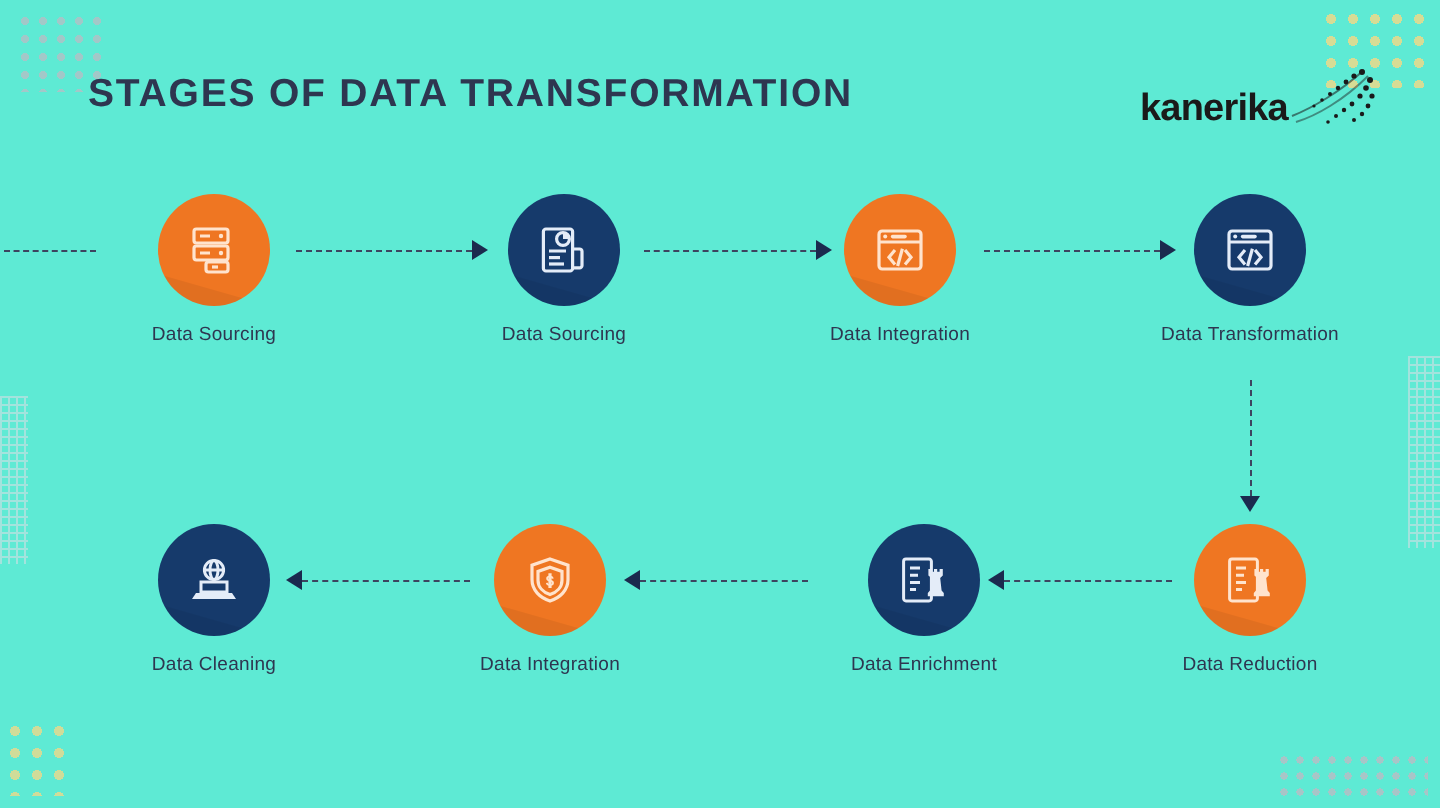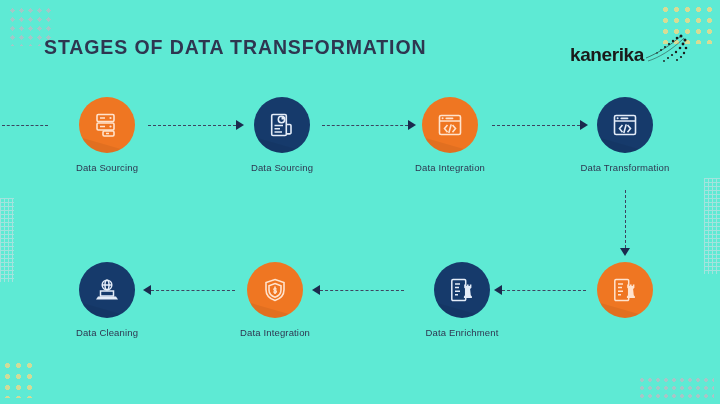--- a/index.html
+++ b/index.html
@@ -325,20 +325,21 @@
         <g fill="none" stroke="#ffe3cd" stroke-width="1.5">
           <path d="M6 4.5 h11.5 a1.2 1.2 0 0 1 1.2 1.2 v18.6 a1.2 1.2 0 0 1 -1.2 1.2 h-11.5 a1.2 1.2 0 0 1 -1.2 -1.2 v-18.6 a1.2 1.2 0 0 1 1.2 -1.2 z"></path>
           <line x1="8" y1="9" x2="13" y2="9"></line>
           <line x1="8" y1="12.6" x2="12" y2="12.6"></line>
           <line x1="8" y1="16.2" x2="13" y2="16.2"></line>
           <line x1="8" y1="19.8" x2="11" y2="19.8"></line>
         </g>
         <path d="M17.2 9.5 h1.6 v1.4 h1.2 V9.5 h1.6 v1.4 h1.2 V9.5 h1.6 v3.3 l-1.3 1.2 l.7 6.2 l1.1 1.3 v1.6 h-8 v-1.6 l1.1 -1.3 l.7 -6.2 l-1.5 -1.2 z" fill="#ffe3cd"></path>
       </svg>
     </div>
+    <div class="node-label">Data Reduction</div>
   </div>
 
   <div class="stub" style="left:2px; top:125px; width:46px;"></div>
 
   <div class="conn" style="left:148px; top:119px; width:96px;">
     <div class="dash"></div>
     <div class="arrowhead right"></div>
   </div>
 
   <div class="conn" style="left:322px; top:119px; width:94px;">

